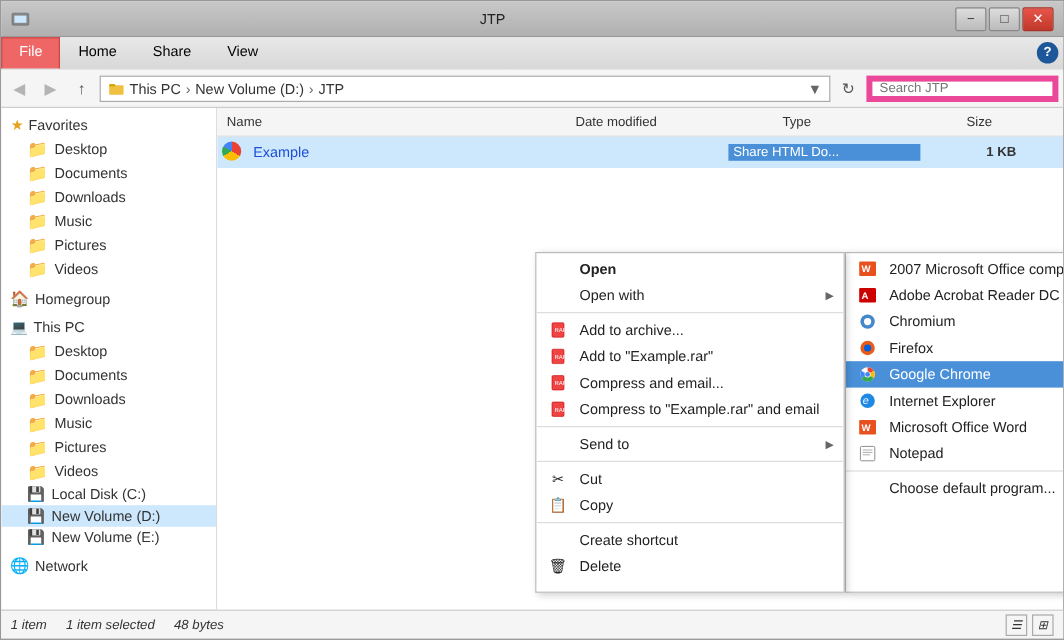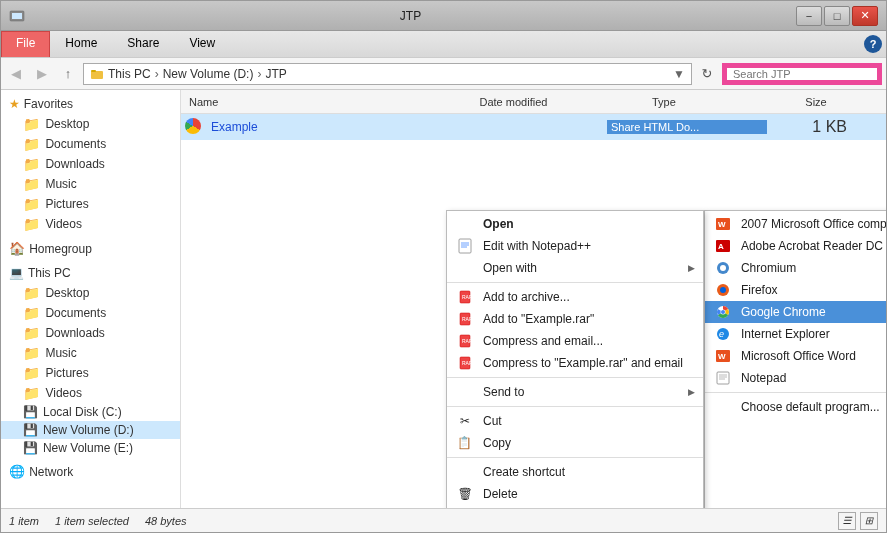--- a/index.html
+++ b/index.html
@@ -51,21 +51,21 @@
     .col-name { width: 280px; padding-left: 4px; }
     .col-date { width: 180px; margin-left: 26px; }
     .col-type { width: 160px; }
     .col-size { width: 80px; }
 
     .file-row { display: flex; align-items: center; height: 26px; padding: 0 4px; background: #cde8fd; }
     .file-icon { margin-right: 6px; }
     .chrome-icon { width: 16px; height: 16px; border-radius: 50%; background: conic-gradient(#ea4335 0deg 120deg, #fbbc05 120deg 240deg, #34a853 240deg 300deg, #4285f4 300deg 360deg); position: relative; display: inline-block; }
     .file-name { font-size: 12px; color: #1d4ed8; }
     .file-date { width: 180px; font-size: 11px; color: #333; }
-    .file-size { width: 80px; font-size: 16px; text-align: right; color: #333; }
+    .file-size { width: 80px; font-size: 11px; text-align: right; color: #333; font-weight: bold; }
 
     
     .statusbar { height: 24px; background: #f5f5f5; border-top: 1px solid #ccc; display: flex; align-items: center; padding: 0 8px; font-size: 11px; color: #333; gap: 8px; font-style: italic; }
     .statusbar-right { margin-left: auto; display: flex; gap: 4px; }
     .view-btn { width: 18px; height: 18px; border: 1px solid #aaa; display: flex; align-items: center; justify-content: center; cursor: pointer; font-size: 10px; }
 
     
     .ctx-menu { position: absolute; background: white; border: 1px solid #bbb; box-shadow: 2px 2px 6px rgba(0,0,0,0.2); z-index: 100; min-width: 220px; padding: 2px 0; font-size: 12px; }
     .ctx-menu-item { display: flex; align-items: center; padding: 4px 20px 4px 36px; cursor: pointer; position: relative; white-space: nowrap; color: #222; }
     .ctx-menu-item.has-sub::after { content: '▶'; position: absolute; right: 8px; font-size: 9px; color: #666; }
@@ -258,31 +258,20 @@
         <span class="file-size">1 KB</span>
       </div>
 
       <div class="ctx-container">
 
         <div class="ctx-menu" style="position:relative;left:0;top:0;">
           <div class="ctx-menu-item" style="font-weight:bold;">
             <span class="item-icon"></span>
             <span>Open</span>
           </div>
-          <div class="ctx-menu-item">
-            <span class="item-icon">
-              <svg width="16" height="16" viewBox="0 0 16 16">
-                  <rect x="2" y="1" width="12" height="14" rx="1" fill="#fff" stroke="#888" stroke-width="0.8"></rect>
-                  <line x1="4" y1="5" x2="12" y2="5" stroke="#4488ff" stroke-width="0.8"></line>
-                  <line x1="4" y1="7" x2="12" y2="7" stroke="#4488ff" stroke-width="0.8"></line>
-                  <line x1="4" y1="9" x2="10" y2="9" stroke="#4488ff" stroke-width="0.8"></line>
-                </svg>
-            </span>
-            <span>Edit with Notepad++</span>
-          </div>
           <div class="ctx-menu-item has-sub">
             <span class="item-icon"></span>
             <span>Open with</span>
           </div>
           <div class="ctx-separator"></div>
           <div class="ctx-menu-item">
             <span class="item-icon">
               <svg width="16" height="16" viewBox="0 0 16 16">
                   <rect x="3" y="2" width="10" height="12" rx="1" fill="#e44" stroke="#c00" stroke-width="0.5"></rect>
                   <text x="5" y="10" font-size="5" fill="white">RAR</text>

